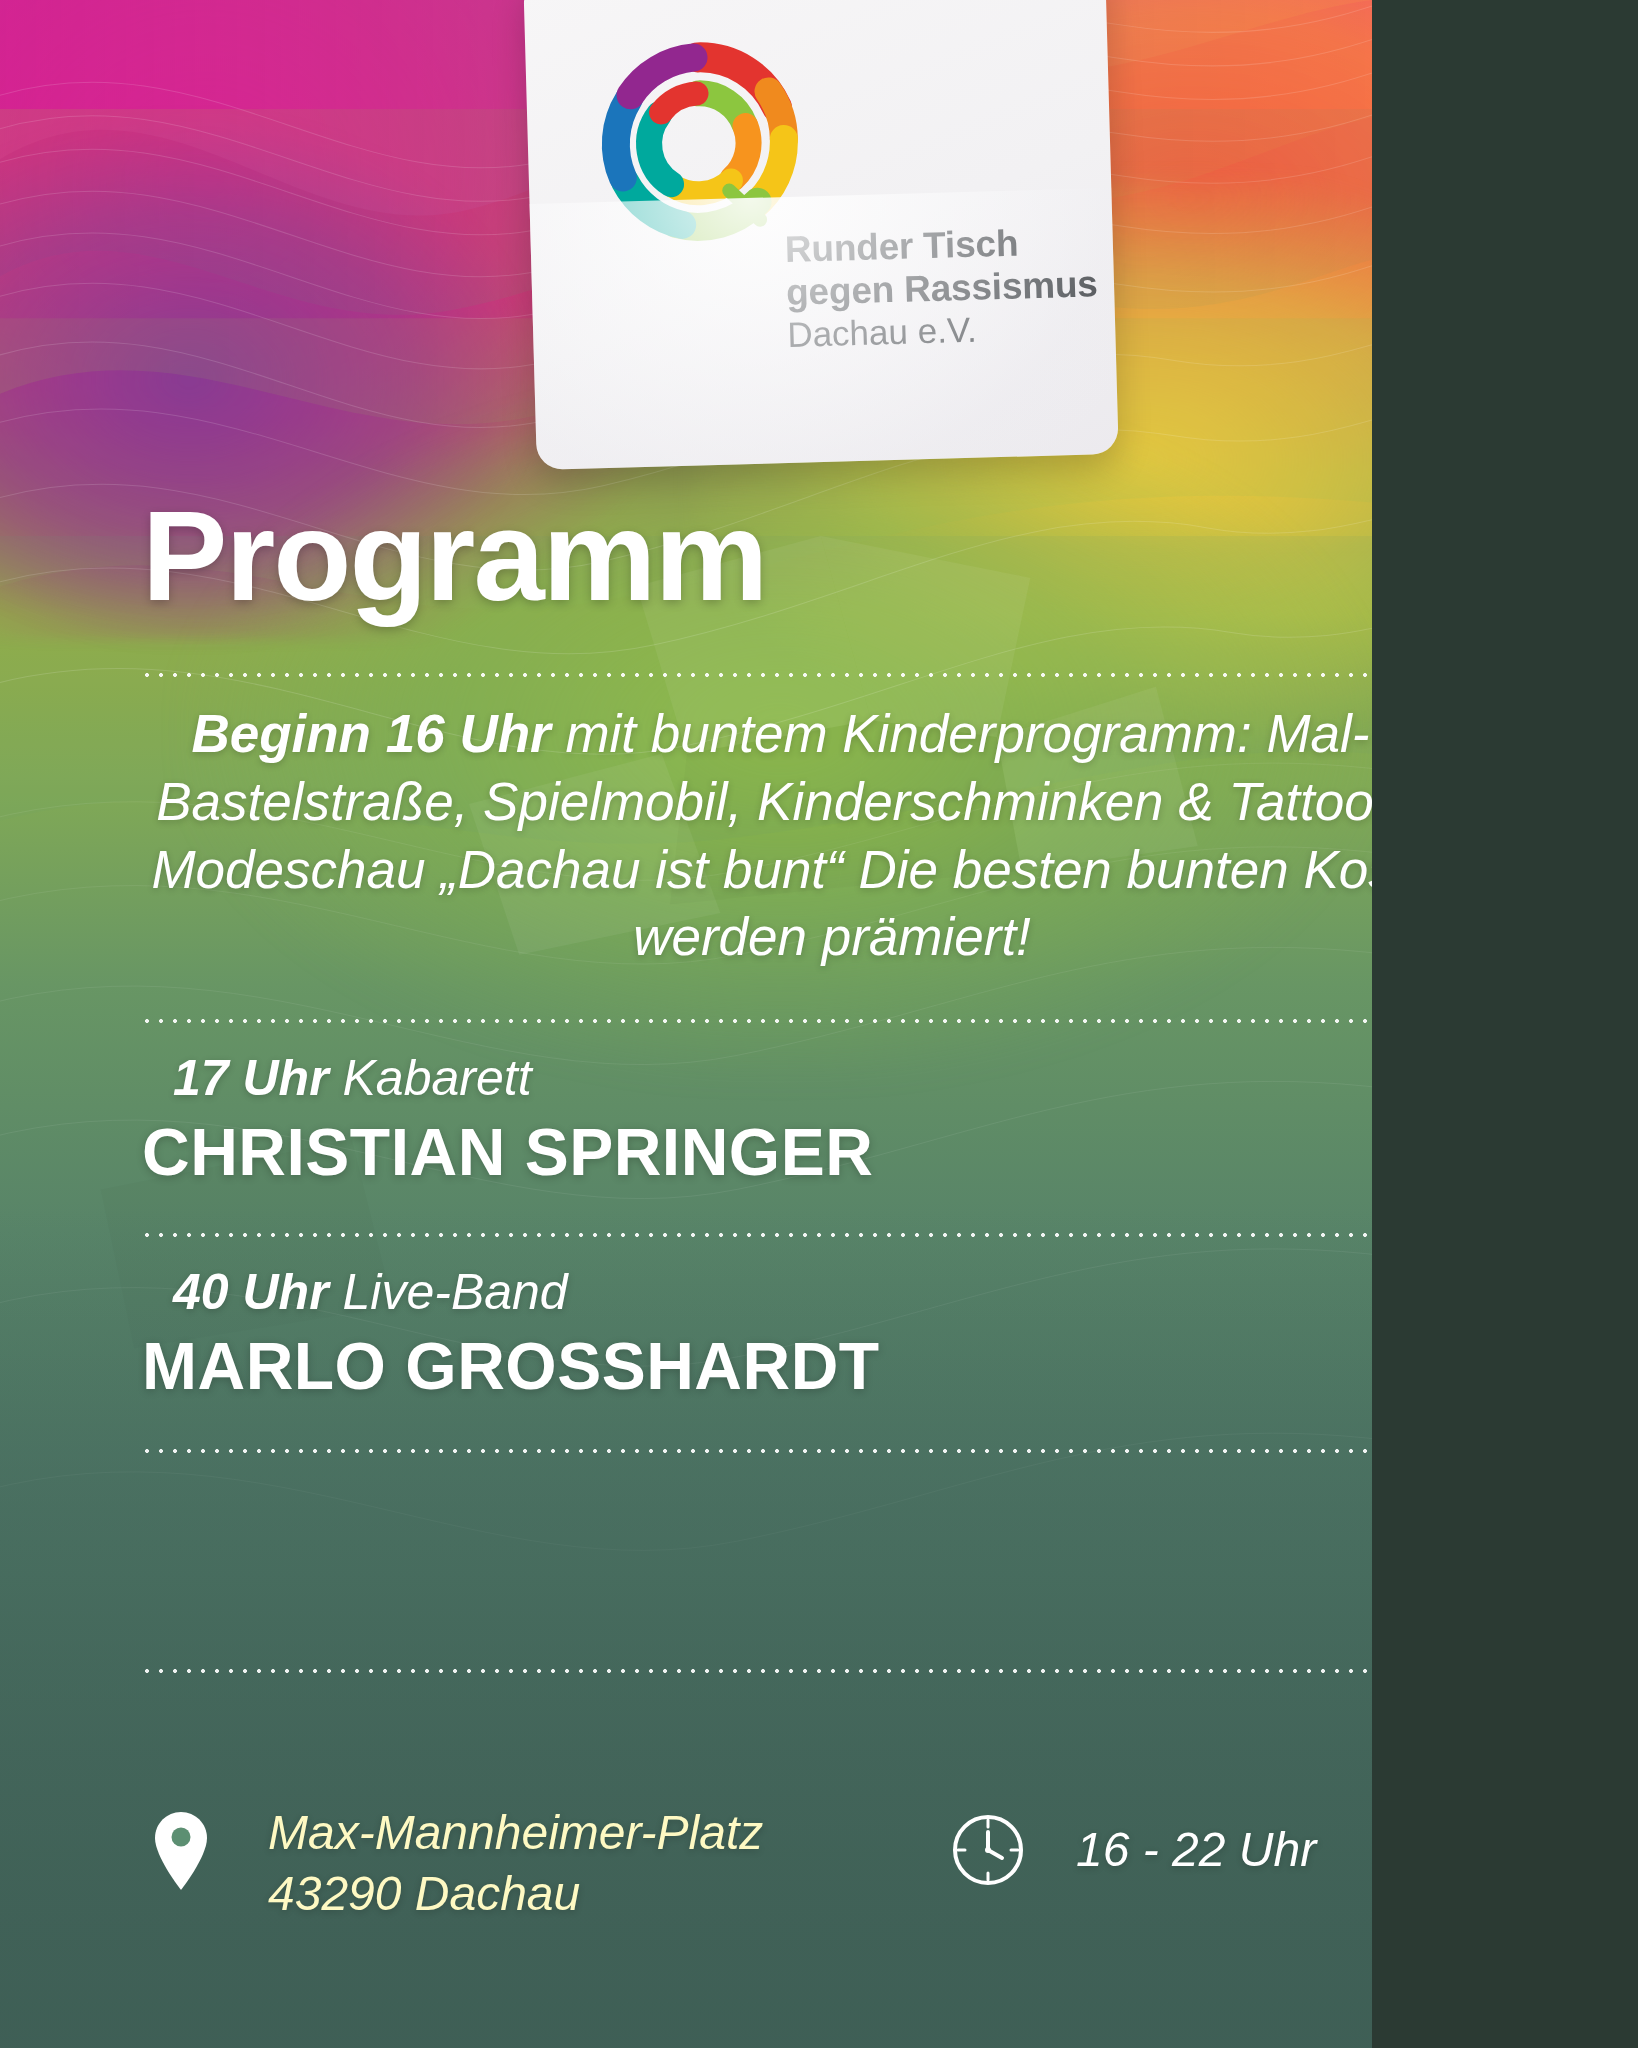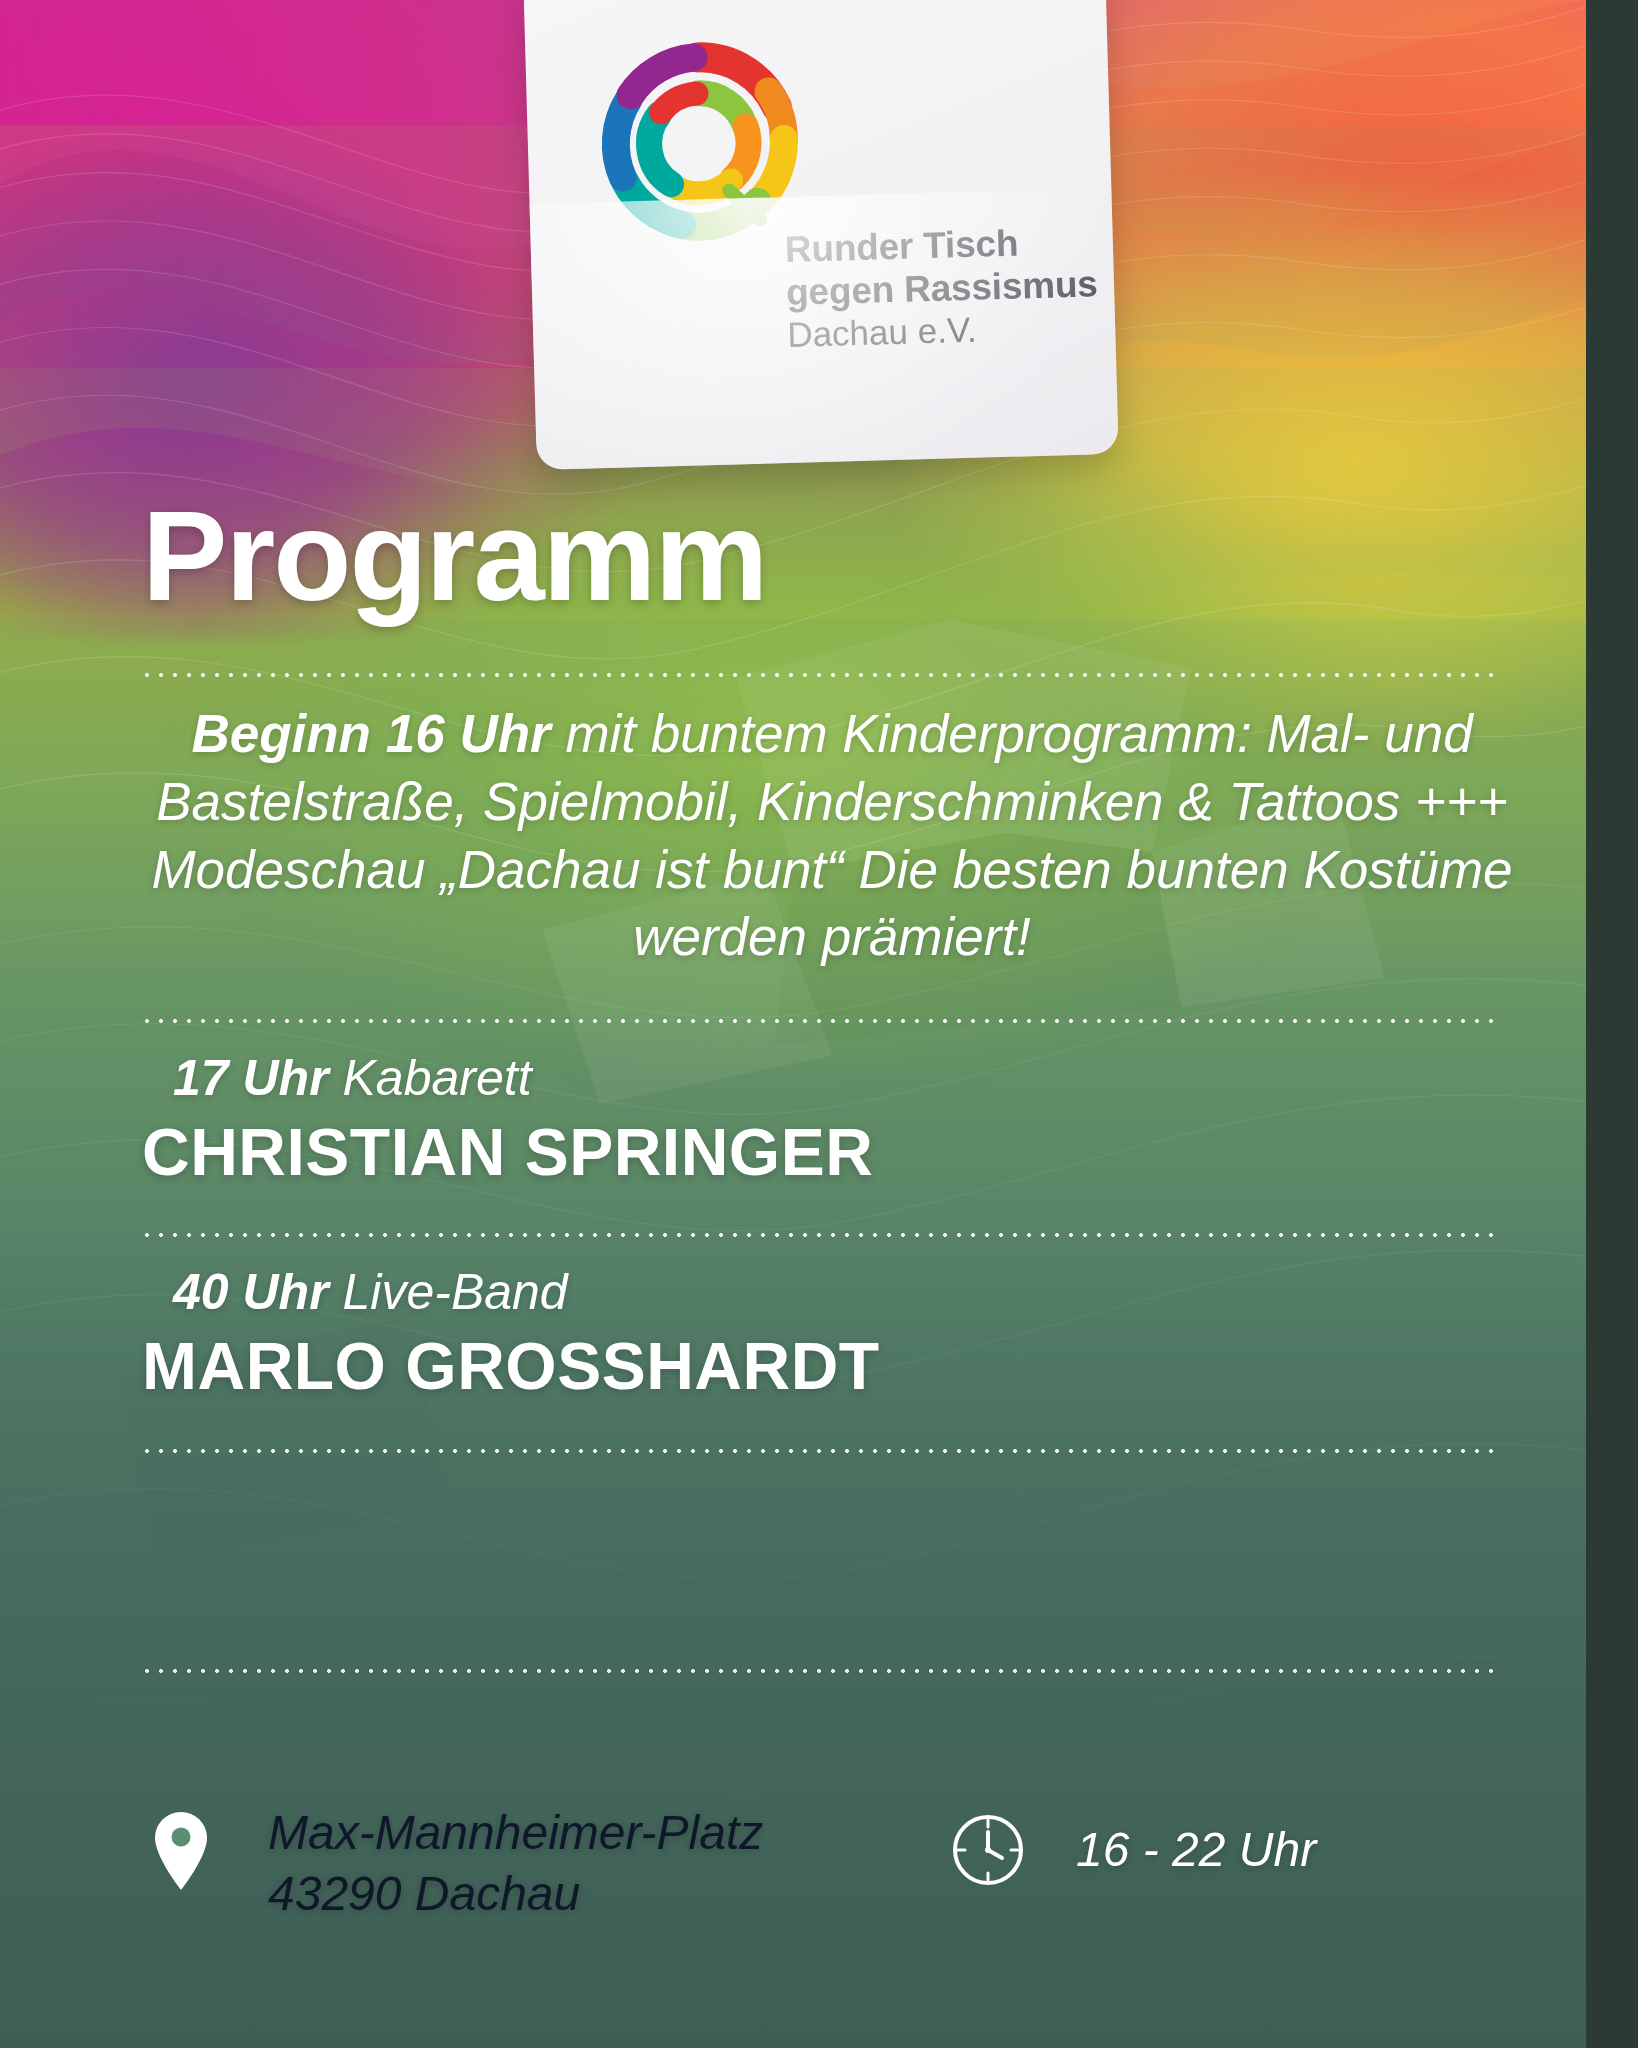--- a/index.html
+++ b/index.html
@@ -9,25 +9,24 @@
   }
   body {
     width: 1638px;
     height: 2048px;
     overflow: hidden;
     font-family: "DejaVu Sans", sans-serif;
   }
 
   .poster {
     position: relative;
-    width: 1542px;
+    width: 1372px;
     height: 2048px;
     overflow: hidden;
     background: #4d7a5e;
-    padding-left: 44px;
   }
 
   
   .bg-base {
     position: absolute;
     inset: 0;
     background:
       linear-gradient(180deg,
         rgba(230,40,140,1) 0%,
         rgba(221,60,120,1) 9%,
@@ -252,21 +251,21 @@
     height: 82px;
   }
   .footer-address {
     position: absolute;
     left: 268px;
     top: 1802px;
     font-family: "Liberation Sans", sans-serif;
     font-style: italic;
     font-size: 48px;
     line-height: 1.28;
-    color: #0f172a;
+    color: #fef9c3;
     text-shadow: 0 2px 7px rgba(0,0,0,0.20);
   }
   .footer-clock {
     position: absolute;
     left: 950px;
     top: 1812px;
     width: 76px;
     height: 76px;
   }
   .footer-hours {

